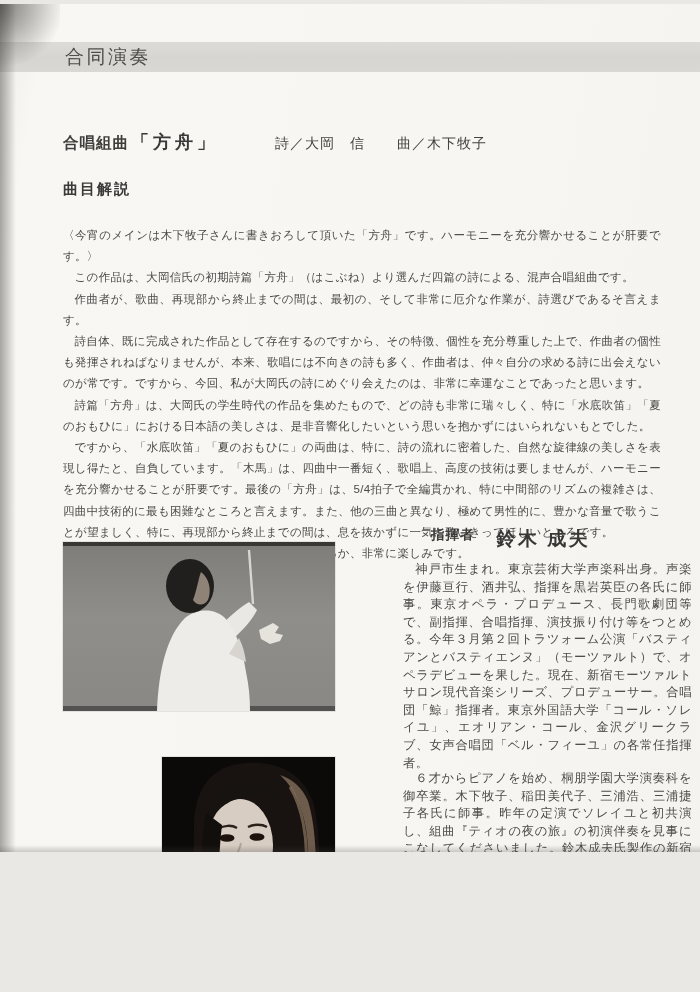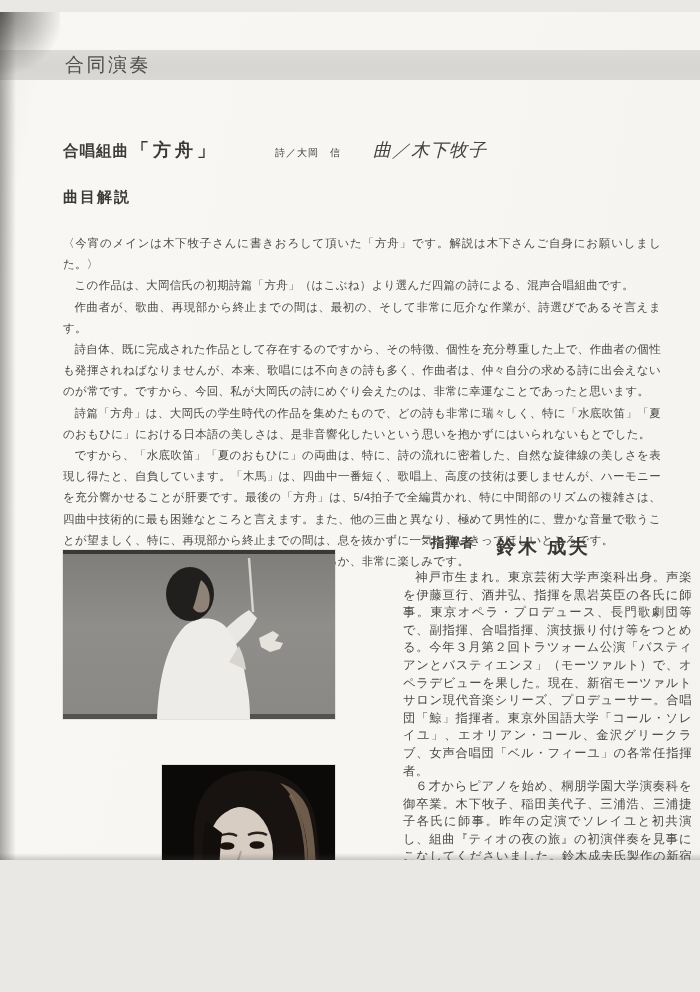--- a/index.html
+++ b/index.html
@@ -1,19 +1,19 @@
 <!DOCTYPE html>
 <html lang="ja"><head>
 <meta charset="utf-8">
 <style>
   html,body{margin:0;padding:0;background:#e9e8e5;}
   .page{
     position:relative;
     width:700px;height:848px;
-    margin:12px auto;
+    margin:4px auto;
     background:linear-gradient(100deg,#efede9 0%,#f8f7f4 6%,#f7f6f3 60%,#f4f3f0 100%);
     font-family:"Liberation Sans","DejaVu Sans",sans-serif;
     color:#4a4947;
     overflow:hidden;
   }
   .edge-shade-left{
     position:absolute;left:0;top:0;bottom:0;width:16px;
     background:linear-gradient(90deg,rgba(45,42,40,.40),rgba(45,42,40,0));
     pointer-events:none;z-index:5;
   }
@@ -35,22 +35,22 @@
   .header-label{
     margin-left:65px;font-size:19px;font-weight:500;
     color:#4f4e4b;letter-spacing:2.5px;
   }
   .title-row{
     position:absolute;left:63px;top:126px;width:600px;
     display:flex;align-items:baseline;white-space:nowrap;
   }
   .title-genre{font-size:15.5px;font-weight:700;color:#3e3d3b;letter-spacing:1px;}
   .title-work{font-size:18px;font-weight:600;color:#3a3938;letter-spacing:4px;margin-left:2px;}
-  .title-poet{font-size:10px;color:#454442;margin-left:56px;letter-spacing:1px;text-align:center;}
-  .title-composer{font-size:18px;color:#454442;margin-left:32px;letter-spacing:1px;font-style:italic;}
+  .title-poet{font-size:14px;color:#454442;margin-left:56px;letter-spacing:1px;text-align:center;}
+  .title-composer{font-size:14px;color:#454442;margin-left:32px;letter-spacing:1px;}
   .notes-heading{
     position:absolute;left:63px;top:176px;margin:0;
     font-size:15px;font-weight:700;color:#3b3a38;letter-spacing:2px;
   }
   .notes-body{
     position:absolute;left:63px;top:221px;width:598px;
     font-size:11.5px;line-height:21.2px;letter-spacing:.3px;
     text-align:justify;color:#4b4a48;
   }
   .notes-body p{margin:0;text-indent:1em;}
@@ -86,21 +86,21 @@
   <div class="title-row">
     <span class="title-genre">合唱組曲</span>
     <span class="title-work">「方舟」</span>
     <span class="title-poet">詩／大岡　信</span>
     <span class="title-composer">曲／木下牧子</span>
   </div>
 
   <h2 class="notes-heading">曲目解説</h2>
 
   <div class="notes-body">
-    <p class="intro">〈今宵のメインは木下牧子さんに書きおろして頂いた「方舟」です。解説は木下さんご自身にお願いしました。〉</p>
+    <p class="intro">〈今宵のメインは木下牧子さんに書きおろして頂いた「方舟」です。ハーモニーを充分響かせることが肝要です。〉</p>
     <p>この作品は、大岡信氏の初期詩篇「方舟」（はこぶね）より選んだ四篇の詩による、混声合唱組曲です。</p>
     <p>作曲者が、歌曲、再現部から終止までの間は、最初の、そして非常に厄介な作業が、詩選びであるそ言えます。</p>
     <p>詩自体、既に完成された作品として存在するのですから、その特徴、個性を充分尊重した上で、作曲者の個性も発揮されねばなりませんが、本来、歌唱には不向きの詩も多く、作曲者は、仲々自分の求める詩に出会えないのが常です。ですから、今回、私が大岡氏の詩にめぐり会えたのは、非常に幸運なことであったと思います。</p>
     <p>詩篇「方舟」は、大岡氏の学生時代の作品を集めたもので、どの詩も非常に瑞々しく、特に「水底吹笛」「夏のおもひに」における日本語の美しさは、是非音響化したいという思いを抱かずにはいられないもとでした。</p>
     <p>ですから、「水底吹笛」「夏のおもひに」の両曲は、特に、詩の流れに密着した、自然な旋律線の美しさを表現し得たと、自負しています。「木馬」は、四曲中一番短く、歌唱上、高度の技術は要しませんが、ハーモニーを充分響かせることが肝要です。最後の「方舟」は、5/4拍子で全編貫かれ、特に中間部のリズムの複雑さは、四曲中技術的に最も困難なところと言えます。また、他の三曲と異なり、極めて男性的に、豊かな音量で歌うことが望ましく、特に、再現部から終止までの間は、息を抜かずに一気に歌いきってほしいところです。</p>
     <p>今回、私の曲を、どのように演奏していただけるか、非常に楽しみです。</p>
   </div>
 
   <div class="photo-frame conductor-photo">
     <svg width="272" height="169" viewBox="0 0 272 169" aria-hidden="true">

